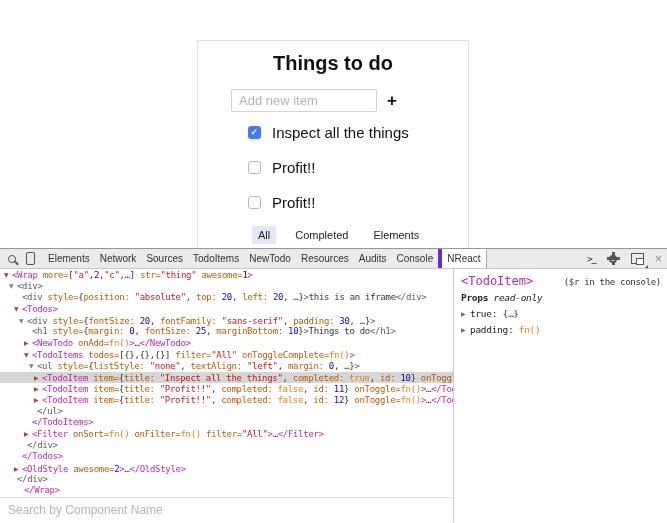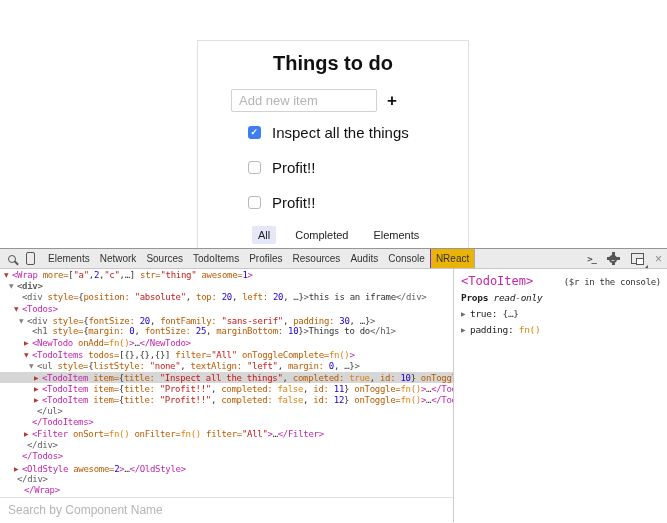--- a/index.html
+++ b/index.html
@@ -39,21 +39,21 @@
   .tb-icons { display:flex; align-items:center; padding:0 4px 0 8px; gap:10px; }
   .icon-search { width:8px; height:8px; border:1.5px solid #565656; border-radius:50%;
                  position:relative; display:inline-block; }
   .icon-search::after { content:""; position:absolute; width:5px; height:1.5px;
                         background:#565656; right:-4px; bottom:-2px; transform:rotate(45deg); }
   .icon-device { width:9px; height:13px; border:1.5px solid #565656; border-radius:2px;
                  display:inline-block; }
   .tabs { display:flex; align-items:stretch; margin-left:4px; }
   .tab { display:flex; align-items:center; padding:0 5px; font-size:10px; color:#333;
          cursor:default; white-space:nowrap; }
-  .tab.sel { background:#eab308; border-left:1px solid #6d28d9; border-right:1px solid #ababab; }
+  .tab.sel { background:#ffffff; border-left:4px solid #6d28d9; border-right:1px solid #ababab; }
   .tb-right { position:absolute; right:5px; top:0; height:100%; display:flex;
               align-items:center; gap:11px; }
   .icon-console { font-family:"DejaVu Sans Mono", monospace; font-size:9px;
                   font-weight:bold; color:#4d4d4d; letter-spacing:-1px; }
   .icon-gear { position:relative; width:13px; height:13px; display:inline-block; }
   .icon-gear::before { content:""; position:absolute; left:5px; top:0; width:3px; height:13px; background:#565656; }
   .icon-gear::after  { content:""; position:absolute; top:5px; left:0; width:13px; height:3px; background:#565656; }
   .icon-gear .core { position:absolute; left:2.5px; top:2.5px; width:8px; height:8px;
                      border:2.5px solid #565656; border-radius:50%; background:#ebebeb; }
   .icon-dock { position:relative; width:13px; height:11px; border:1.5px solid #565656;
@@ -124,40 +124,40 @@
     <div class="toolbar">
       <div class="tb-icons">
         <span class="icon-search"></span>
         <span class="icon-device"></span>
       </div>
       <div class="tabs" id="tabs">
           <span class="tab">Elements</span>
           <span class="tab">Network</span>
           <span class="tab">Sources</span>
           <span class="tab">TodoItems</span>
-          <span class="tab">Profiles</span>
+          <span class="tab">NewTodo</span>
           <span class="tab">Resources</span>
           <span class="tab">Audits</span>
           <span class="tab">Console</span>
           <span class="tab sel">NReact</span>
         </div>
       <div class="tb-right">
         <span class="icon-console">&gt;_</span>
         <span class="icon-gear">
             <span class="core"></span>
           </span>
         <span class="icon-dock"></span>
         <span class="icon-close">×</span>
       </div>
     </div>
     <div class="dt-main">
       <div class="tree-panel">
         <div class="tree" id="tree">
             <div class="tree-row" style="padding-left: 4px;"><span class="arrow" style="color: rgb(187, 58, 46);">▼</span><span style="color: rgb(195, 39, 171);">&lt;Wrap</span><span style="color: rgb(184, 92, 0);"> more=</span><span style="color: rgb(51, 51, 51);">[</span><span style="color: rgb(196, 26, 22);">"a"</span><span style="color: rgb(51, 51, 51);">,</span><span style="color: rgb(28, 0, 207);">2</span><span style="color: rgb(51, 51, 51);">,</span><span style="color: rgb(196, 26, 22);">"c"</span><span style="color: rgb(51, 51, 51);">,…]</span><span style="color: rgb(184, 92, 0);"> str=</span><span style="color: rgb(196, 26, 22);">"thing"</span><span style="color: rgb(184, 92, 0);"> awesome=</span><span style="color: rgb(28, 0, 207);">1</span><span style="color: rgb(195, 39, 171);">&gt;</span></div>
-            <div class="tree-row" style="padding-left: 9px;"><span class="arrow" style="color: rgb(128, 128, 128);">▼</span><span style="color: rgb(95, 95, 95); font-weight: bold;">&lt;div&gt;</span></div>
+            <div class="tree-row" style="padding-left: 9px;"><span class="arrow" style="color: rgb(128, 128, 128);">▼</span><span style="color: rgb(95, 95, 95);">&lt;div&gt;</span></div>
             <div class="tree-row" style="padding-left: 14px;"><span class="arrow"></span><span style="color: rgb(95, 95, 95);">&lt;div </span><span style="color: rgb(184, 92, 0);">style=</span><span style="color: rgb(51, 51, 51);">{</span><span style="color: rgb(184, 92, 0);">position: </span><span style="color: rgb(196, 26, 22);">"absolute"</span><span style="color: rgb(51, 51, 51);">, </span><span style="color: rgb(184, 92, 0);">top: </span><span style="color: rgb(28, 0, 207);">20</span><span style="color: rgb(51, 51, 51);">, </span><span style="color: rgb(184, 92, 0);">left: </span><span style="color: rgb(28, 0, 207);">20</span><span style="color: rgb(51, 51, 51);">, …}</span><span style="color: rgb(95, 95, 95);">&gt;</span><span style="color: rgb(51, 51, 51);">this is an iframe</span><span style="color: rgb(95, 95, 95);">&lt;/div&gt;</span></div>
             <div class="tree-row" style="padding-left: 14px;"><span class="arrow" style="color: rgb(187, 58, 46);">▼</span><span style="color: rgb(195, 39, 171);">&lt;Todos&gt;</span></div>
             <div class="tree-row" style="padding-left: 19px;"><span class="arrow" style="color: rgb(128, 128, 128);">▼</span><span style="color: rgb(95, 95, 95);">&lt;div </span><span style="color: rgb(184, 92, 0);">style=</span><span style="color: rgb(51, 51, 51);">{</span><span style="color: rgb(184, 92, 0);">fontSize: </span><span style="color: rgb(28, 0, 207);">20</span><span style="color: rgb(51, 51, 51);">, </span><span style="color: rgb(184, 92, 0);">fontFamily: </span><span style="color: rgb(196, 26, 22);">"sans-serif"</span><span style="color: rgb(51, 51, 51);">, </span><span style="color: rgb(184, 92, 0);">padding: </span><span style="color: rgb(28, 0, 207);">30</span><span style="color: rgb(51, 51, 51);">, …}</span><span style="color: rgb(95, 95, 95);">&gt;</span></div>
             <div class="tree-row" style="padding-left: 24px;"><span class="arrow"></span><span style="color: rgb(95, 95, 95);">&lt;h1 </span><span style="color: rgb(184, 92, 0);">style=</span><span style="color: rgb(51, 51, 51);">{</span><span style="color: rgb(184, 92, 0);">margin: </span><span style="color: rgb(28, 0, 207);">0</span><span style="color: rgb(51, 51, 51);">, </span><span style="color: rgb(184, 92, 0);">fontSize: </span><span style="color: rgb(28, 0, 207);">25</span><span style="color: rgb(51, 51, 51);">, </span><span style="color: rgb(184, 92, 0);">marginBottom: </span><span style="color: rgb(28, 0, 207);">10</span><span style="color: rgb(51, 51, 51);">}</span><span style="color: rgb(95, 95, 95);">&gt;</span><span style="color: rgb(51, 51, 51);">Things to do</span><span style="color: rgb(95, 95, 95);">&lt;/h1&gt;</span></div>
             <div class="tree-row" style="padding-left: 24px;"><span class="arrow" style="color: rgb(187, 58, 46);">▶</span><span style="color: rgb(195, 39, 171);">&lt;NewTodo </span><span style="color: rgb(184, 92, 0);">onAdd=</span><span style="color: rgb(221, 133, 17);">fn()</span><span style="color: rgb(195, 39, 171);">&gt;</span><span style="color: rgb(51, 51, 51);">…</span><span style="color: rgb(195, 39, 171);">&lt;/NewTodo&gt;</span></div>
             <div class="tree-row" style="padding-left: 24px;"><span class="arrow" style="color: rgb(187, 58, 46);">▼</span><span style="color: rgb(195, 39, 171);">&lt;TodoItems </span><span style="color: rgb(184, 92, 0);">todos=</span><span style="color: rgb(51, 51, 51);">[{},{},{}]</span><span style="color: rgb(184, 92, 0);"> filter=</span><span style="color: rgb(196, 26, 22);">"All"</span><span style="color: rgb(184, 92, 0);"> onToggleComplete=</span><span style="color: rgb(221, 133, 17);">fn()</span><span style="color: rgb(195, 39, 171);">&gt;</span></div>
             <div class="tree-row" style="padding-left: 29px;"><span class="arrow" style="color: rgb(128, 128, 128);">▼</span><span style="color: rgb(95, 95, 95);">&lt;ul </span><span style="color: rgb(184, 92, 0);">style=</span><span style="color: rgb(51, 51, 51);">{</span><span style="color: rgb(184, 92, 0);">listStyle: </span><span style="color: rgb(196, 26, 22);">"none"</span><span style="color: rgb(51, 51, 51);">, </span><span style="color: rgb(184, 92, 0);">textAlign: </span><span style="color: rgb(196, 26, 22);">"left"</span><span style="color: rgb(51, 51, 51);">, </span><span style="color: rgb(184, 92, 0);">margin: </span><span style="color: rgb(28, 0, 207);">0</span><span style="color: rgb(51, 51, 51);">, …}</span><span style="color: rgb(95, 95, 95);">&gt;</span></div>
             <div class="tree-row" style="padding-left: 34px; background: rgb(214, 214, 214);"><span class="arrow" style="color: rgb(187, 58, 46);">▶</span><span style="color: rgb(195, 39, 171);">&lt;TodoItem </span><span style="color: rgb(184, 92, 0);">item=</span><span style="color: rgb(51, 51, 51);">{</span><span style="color: rgb(184, 92, 0);">title: </span><span style="color: rgb(196, 26, 22);">"Inspect all the things"</span><span style="color: rgb(51, 51, 51);">, </span><span style="color: rgb(184, 92, 0);">completed: </span><span style="color: rgb(221, 133, 17);">true</span><span style="color: rgb(51, 51, 51);">, </span><span style="color: rgb(184, 92, 0);">id: </span><span style="color: rgb(28, 0, 207);">10</span><span style="color: rgb(51, 51, 51);">}</span><span style="color: rgb(184, 92, 0);"> onToggle=</span></div>
             <div class="tree-row" style="padding-left: 34px;"><span class="arrow" style="color: rgb(187, 58, 46);">▶</span><span style="color: rgb(195, 39, 171);">&lt;TodoItem </span><span style="color: rgb(184, 92, 0);">item=</span><span style="color: rgb(51, 51, 51);">{</span><span style="color: rgb(184, 92, 0);">title: </span><span style="color: rgb(196, 26, 22);">"Profit!!"</span><span style="color: rgb(51, 51, 51);">, </span><span style="color: rgb(184, 92, 0);">completed: </span><span style="color: rgb(221, 133, 17);">false</span><span style="color: rgb(51, 51, 51);">, </span><span style="color: rgb(184, 92, 0);">id: </span><span style="color: rgb(28, 0, 207);">11</span><span style="color: rgb(51, 51, 51);">}</span><span style="color: rgb(184, 92, 0);"> onToggle=</span><span style="color: rgb(221, 133, 17);">fn()</span><span style="color: rgb(195, 39, 171);">&gt;</span><span style="color: rgb(51, 51, 51);">…</span><span style="color: rgb(195, 39, 171);">&lt;/TodoItem&gt;</span></div>
             <div class="tree-row" style="padding-left: 34px;"><span class="arrow" style="color: rgb(187, 58, 46);">▶</span><span style="color: rgb(195, 39, 171);">&lt;TodoItem </span><span style="color: rgb(184, 92, 0);">item=</span><span style="color: rgb(51, 51, 51);">{</span><span style="color: rgb(184, 92, 0);">title: </span><span style="color: rgb(196, 26, 22);">"Profit!!"</span><span style="color: rgb(51, 51, 51);">, </span><span style="color: rgb(184, 92, 0);">completed: </span><span style="color: rgb(221, 133, 17);">false</span><span style="color: rgb(51, 51, 51);">, </span><span style="color: rgb(184, 92, 0);">id: </span><span style="color: rgb(28, 0, 207);">12</span><span style="color: rgb(51, 51, 51);">}</span><span style="color: rgb(184, 92, 0);"> onToggle=</span><span style="color: rgb(221, 133, 17);">fn()</span><span style="color: rgb(195, 39, 171);">&gt;</span><span style="color: rgb(51, 51, 51);">…</span><span style="color: rgb(195, 39, 171);">&lt;/TodoItem&gt;</span></div>

